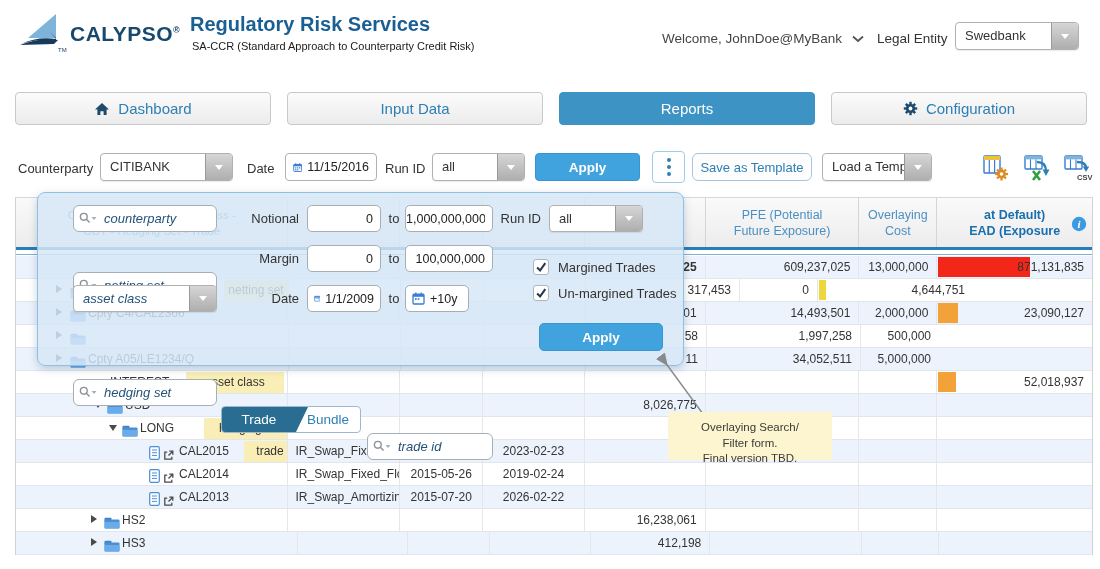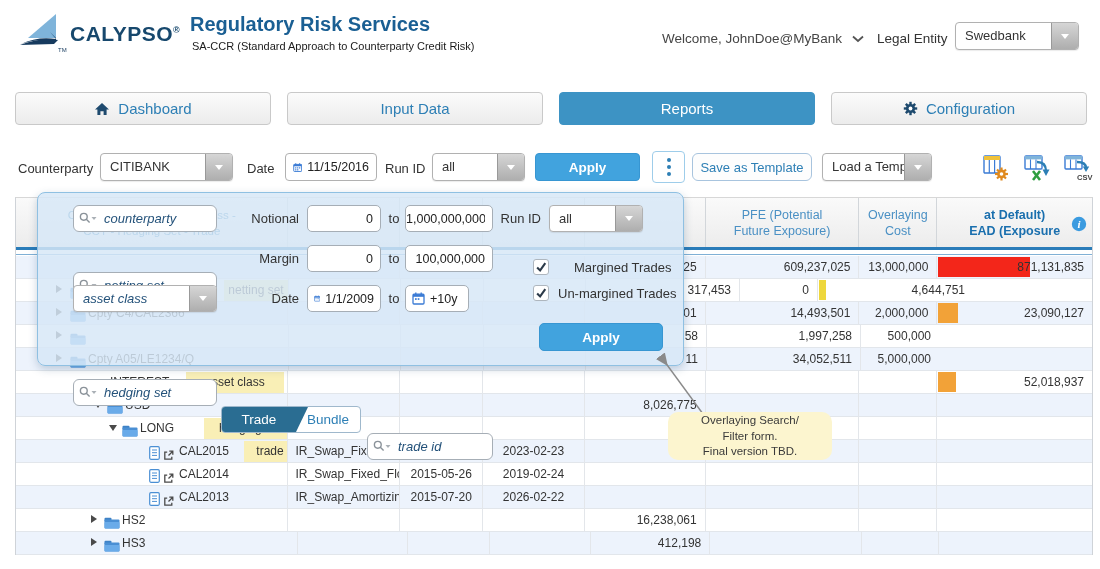--- a/index.html
+++ b/index.html
@@ -67,21 +67,21 @@
   .ov-lab { font-size:13px; color:#333; line-height:27px; text-align:right; }
   .ninp { height:27px; border:1px solid #a6aeb6; border-radius:5px; background:#fff; font-size:12.5px; color:#222; text-align:right; padding-right:7px; font-family:"Liberation Sans",sans-serif; }
   .dfield { height:27px; border:1px solid #a6aeb6; border-radius:5px; background:#fff; display:flex; align-items:center; gap:5px; padding:0 6px; font-size:12.5px; color:#222; }
   .chk { width:16px; height:16px; background:#fff; border:1px solid #aeb6be; border-radius:3px; display:flex; align-items:center; justify-content:center; }
   .chk-lab { font-size:13px; color:#333; line-height:17px; }
   .toggle { width:140px; height:27px; border:1px solid #9fb8cc; border-radius:4px; background:#fff; overflow:hidden; position:relative; }
   .tg-trade { position:absolute; left:0; top:0; bottom:0; width:86px; background:#2a6d92; clip-path:polygon(0 0,100% 0,calc(100% - 12px) 100%,0 100%); color:#fff; font-size:13.5px; line-height:25px; text-align:center; padding-right:12px; }
   .tg-bundle { position:absolute; right:0; top:0; bottom:0; width:64px; color:#2d7fb5; font-size:13.5px; line-height:25px; text-align:center; }
 
   
-  #callout { left:668px; top:412px; width:164px; height:48px; background:#fcf5cf; border-radius:10px; z-index:8; text-align:center; font-size:11.5px; color:#3a3a3a; line-height:1.35; padding-top:1px; }
+  #callout { left:668px; top:412px; width:164px; height:48px; background:#fcf5cf; border-radius:0; z-index:8; text-align:center; font-size:11.5px; color:#3a3a3a; line-height:1.35; padding-top:8px; }
   #arrow-layer { left:0; top:0; width:1100px; height:569px; pointer-events:none; z-index:7; }
 </style>
 </head>
 <body>
 
 <svg class="abs" style="left:18px;top:10px" width="50" height="44" viewBox="0 0 50 44">
   <polygon points="10,28 38,4 38,28" fill="#7fb4da"></polygon>
   <path d="M3 34 Q20 26 38 29 L32 22 38 28 38 31 Q20 28 3 34 Z" fill="#163a5e"></path>
   <path d="M2 35 Q22 27 40 30 L36 34 Z" fill="#163a5e"></path>
   <text x="40" y="42" font-size="6" fill="#163a5e">TM</text>
@@ -246,21 +246,21 @@
               <rect x="0.5" y="0.8" width="7" height="4" rx="1" fill="#3f82c6"></rect>
               <rect x="0.5" y="2.4" width="15" height="9" rx="1" fill="#4a8fd4"></rect>
               <rect x="0.5" y="5" width="15" height="6.4" rx="1" fill="#6aabe9"></rect>
             </svg></div>
           <div class="t-txt" style="left: 58px;">Cpty B7/LE1247</div>
           <div class="ylab" style="left: 183px; width: 76px;">counterparty</div>
         </div>
         <div class="cell lft" style="width: 112px;"></div>
         <div class="cell ctr" style="width: 83px;"></div>
         <div class="cell ctr" style="width: 102px;"></div>
-        <div class="cell num" style="width: 121px;">25</div>
+        <div class="cell num" style="width: 121px; font-weight: bold;">25</div>
         <div class="cell num" style="width: 154px;">609,237,025</div>
         <div class="cell num" style="width: 78px;">13,000,000</div>
         <div class="cell ead-cell" style="width: 155px;">
           <div class="ead-bar" style="width: 92px; background: rgb(243, 38, 26);"></div>
           <div class="ead-val">871,131,835</div>
         </div>
       </div>
       <div class="row" style="top: 81px;">
         <div class="cell tree" style="width: 273px;">
           <div class="car-r" style="left: 40px;"></div>
@@ -585,21 +585,21 @@
     <input placeholder="trade id" style="">
   </div>
 
   <div class="ov ov-lab" style="left:461px;top:12px;width:42px">Run ID</div>
   <div class="ov sel" style="left:511px;top:12px;width:94px;height:27px">
     <span class="sel-txt" style="line-height:25px">all</span>
     <div class="sel-btn">
         <div class="tri-w"></div>
       </div>
   </div>
-  <div class="ov" style="left:495px;top:66px;display:flex;gap:25px">
+  <div class="ov" style="left:495px;top:66px;display:flex;gap:9px">
     <div class="chk">
         <svg width="12" height="12" viewBox="0 0 14 14">
           <polyline points="2.5,7.5 6,11 12,2.5" fill="none" stroke="#2b3a49" stroke-width="2.4"></polyline>
         </svg>
       </div>
     <span class="chk-lab">Margined Trades</span>
   </div>
   <div class="ov" style="left:495px;top:92px;display:flex;gap:9px">
     <div class="chk">
         <svg width="12" height="12" viewBox="0 0 14 14">

